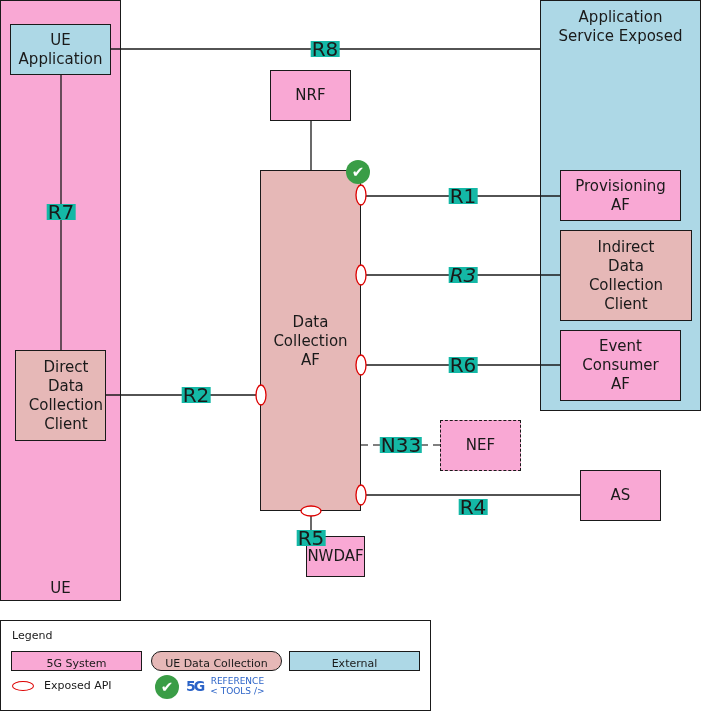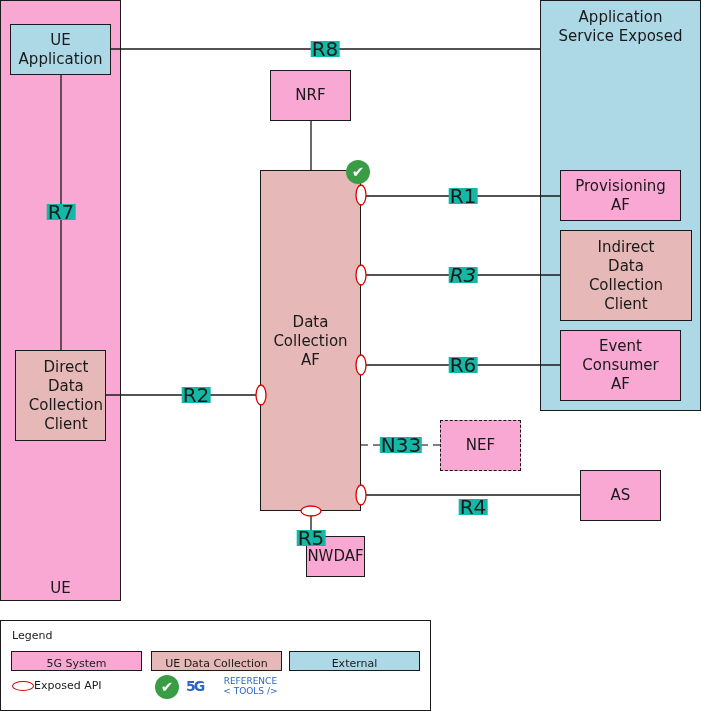--- a/index.html
+++ b/index.html
@@ -15,25 +15,25 @@
   .dashed { border: 1px dashed #1a1a1a; }
   .region-title { position: absolute; left: 0; right: 0; text-align: center; font-size: 15px; line-height: 19px; }
   svg.wires { position: absolute; left: 0; top: 0; width: 701px; height: 711px; pointer-events: none; }
   .lbl { position: absolute; font-size: 20px; line-height: 16px; background: #14b8a6;
          padding: 0 1px; transform: translate(-50%, -50%); white-space: nowrap; }
   .legend { position: absolute; left: 0; top: 620px; width: 431px; height: 91px;
             border: 1px solid #1a1a1a; box-sizing: border-box; background: #fff; }
   .legend-title { position: absolute; left: 11px; top: 8px; font-size: 11px; }
   .swatch { position: absolute; top: 30px; height: 20px; border: 1px solid #1a1a1a; box-sizing: border-box;
             font-size: 11px; display: flex; align-items: flex-end; justify-content: center; }
-  .api-row { position: absolute; left: 11px; top: 58px; font-size: 11px; display: flex; align-items: center; }
+  .api-row { position: absolute; left: 11px; top: 58px; font-size: 11px; display: flex; align-items: center; gap: 10px; }
   .oval-sample { width: 22px; height: 10px; border: 1px solid #d00; border-radius: 50%; box-sizing: border-box; }
   .check { position: absolute; width: 24px; height: 24px; border-radius: 50%; background: #3a9d46;
            display: flex; align-items: center; justify-content: center; color: #fff; font-size: 15px; font-weight: bold; }
-  .logo { position: absolute; left: 186px; top: 676px; display: flex; align-items: center; gap: 20px; color: #2b63c7; }
+  .logo { position: absolute; left: 186px; top: 676px; display: flex; align-items: center; gap: 7px; color: #2b63c7; }
   .logo-mark { font-size: 14px; font-weight: bold; letter-spacing: -2px; }
   .logo-text { font-size: 9px; font-weight: normal; line-height: 10px; text-align: center; }
 </style>
 </head>
 <body>
 
 <div class="abs gray" style="left:0;top:0;width:121px;height:601px;border:1px solid #1a1a1a;">
   <div class="region-title" style="top:578px;">UE</div>
 </div>
 
@@ -140,21 +140,21 @@
 <span class="lbl" style="left:196px;top:395px;">R2</span>
 <span class="lbl" style="left:401px;top:445px;">N33</span>
 <span class="lbl" style="left:473px;top:507px;text-align:center;">R4</span>
 <span class="lbl" style="left:311px;top:538px;">R5</span>
 
 <div class="legend">
   <div class="legend-title">Legend</div>
   <div class="swatch gray" style="left:10px;width:131px;">
     <span>5G System</span>
   </div>
-  <div class="swatch pink" style="left:150px;width:131px;">
+  <div class="swatch pink" style="left:150px;width:131px;border-radius:10px;">
     <span>UE Data Collection</span>
   </div>
   <div class="swatch blue" style="left:288px;width:131px;">
     <span>External</span>
   </div>
   <div class="api-row">
     <div class="oval-sample"></div>
     <span>Exposed API</span>
   </div>
 </div>

